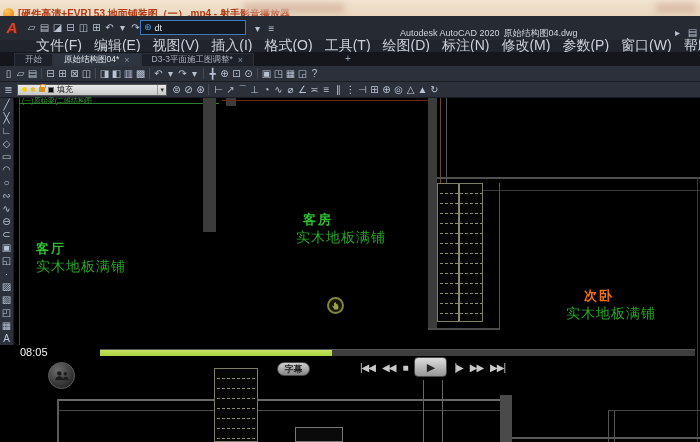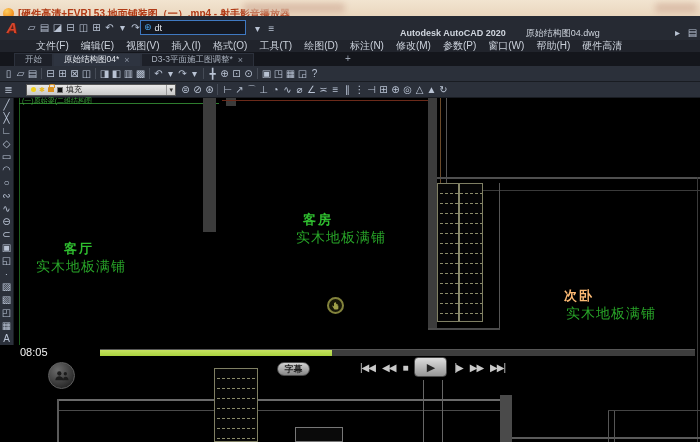--- a/index.html
+++ b/index.html
@@ -27,26 +27,26 @@
   .tbi { width:11px; height:13px; font-size:10px; line-height:13px; color:#b9c3d4;
     text-align:center; overflow:hidden; cursor:default; }
   .tbsep { width:1px; height:11px; background:#454b56; margin:1px 2px; }
   #cmd-search { position:absolute; left:140px; top:4px; width:106px; height:15px;
     border:1px solid #3f79c2; background:#141821; display:flex; align-items:center;
     padding:0 3px; gap:3px; }
   #cmd-gear { color:#4aa3e8; font-size:9px; line-height:13px; }
   #cmd-text { color:#e6e9ee; font-size:9px; }
   #qat-extra { position:absolute; left:252px; top:6px; display:flex; gap:3px; }
   #acad-title { position:absolute; left:400px; top:11px; font-size:9px; color:#cfd5de; white-space:nowrap; }
-  #acad-title b { font-weight:bold; margin-right:20px; }
+  #acad-title b { font-weight:normal; margin-right:4px; }
   #infocenter { position:absolute; right:2px; top:10px; display:flex; gap:4px; }
 
   #acad-menu { position:absolute; left:0; top:40px; width:700px; height:12px; background:#21242c;
     display:flex; align-items:center; padding-left:30px; }
-  .mi { font-size:10px; color:#ccd2dc; padding:0 6px; white-space:nowrap; cursor:default;text-align:center; }
+  .mi { font-size:14px; color:#ccd2dc; padding:0 6px; white-space:nowrap; cursor:default;text-align:center; }
 
   #acad-tabs { position:absolute; left:0; top:52px; width:700px; height:14px; background:#14161c;
     display:flex; align-items:flex-end; padding-left:14px; }
   .tab { height:13px; display:flex; align-items:center; gap:5px; padding:0 10px;
     font-size:8.5px; color:#aab2bf; background:#1d2028; border:1px solid #2c313c; border-bottom:none;
     white-space:nowrap; }
   .tab.active { background:#2e3440; color:#e4e8ee; }
   .tabx { color:#8b93a1; font-size:9px; line-height:9px; }
   #tab-new { height:12px; width:16px; margin-left:4px; color:#9aa2b0; font-size:10px;
     text-align:center; line-height:12px; }
@@ -239,21 +239,21 @@
       <span class="arr">▾</span>
     </div>
     <div id="bylayer" class="abs" style="left:642px; top:69px;">
       <span id="bylayer-swatch"></span>
       <span id="bylayer-label">ByLayer</span>
     </div>
   </div>
 
   <div id="tb2" class="toolbar-row">
     <span class="tbi" style="margin-left:3px;">≣</span>
-    <div id="layer-combo" class="combo" style="width:150px; margin-left:12px;">
+    <div id="layer-combo" class="combo" style="width:150px; margin-left:3px;">
       <span class="mini-bulb"></span>
       <span class="mini-sun">✱</span>
       <span class="mini-lock"></span>
       <span class="mini-swatch"></span>
       <span class="lbl">填充</span>
       <span class="arr">▾</span>
     </div>
     <div style="display:flex; gap:1px; margin-left:4px;">
         <span class="tbi">⊜</span>
         <span class="tbi">⊘</span>
@@ -339,25 +339,25 @@
     <div class="cadline" style="left:258px; top:312px; width:242px; height:1px; background:#4a4a4a;"></div>
     <div class="cadline" style="left:500px; top:297px; width:12px; height:47px; background:#4a4a4a;"></div>
     <div class="cadline" style="left:512px; top:339px; width:188px; height:2px; background:#5a5a5a;"></div>
     <div class="cadline" style="left:295px; top:329px; width:48px; height:15px; border:1px solid #777; background:#0a0a0a;"></div>
     <div class="cadline" style="left:608px; top:312px; width:1px; height:32px; background:#555;"></div>
     <div class="cadline" style="left:614px; top:312px; width:1px; height:32px; background:#555;"></div>
     <div class="cadline" style="left:608px; top:312px; width:92px; height:1px; background:#444;"></div>
     <div class="cadline" style="left:423px; top:282px; width:1px; height:62px; background:#666;"></div>
     <div class="cadline" style="left:442px; top:282px; width:1px; height:62px; background:#666;"></div>
 
-    <div class="room-name" style="left:36px; top:142px; color:#2fbe2f;margin-left:28px;">客厅</div>
+    <div class="room-name" style="left:36px; top:142px; color:#2fbe2f;">客厅</div>
     <div class="room-finish" style="left:36px; top:160px; color:#28a428;">实木地板满铺</div>
     <div class="room-name" style="left:303px; top:113px; color:#2fbe2f;">客房</div>
     <div class="room-finish" style="left:296px; top:131px; color:#28a428;">实木地板满铺</div>
-    <div class="room-name" style="left:564px; top:189px; color:#fdba74;">次卧</div>
+    <div class="room-name" style="left:584px; top:189px; color:#f97316;">次卧</div>
     <div class="room-finish" style="left:566px; top:207px; color:#28a428;">实木地板满铺</div>
 
     <div id="cursor-circle">
       <svg width="9" height="10" viewBox="0 0 12 13">
           <path d="M4 2v5L2.8 6c-.6-.4-1.3.2-.9.8L4.5 11h3.8c.9 0 1.5-.6 1.5-1.6V6.2c0-.5-.9-.5-1 0V4.4c0-.6-.9-.6-1 0V4c0-.6-.9-.6-1 0V2c0-.8-1.3-.8-1.3 0z" fill="#a0a048"></path>
         </svg>
     </div>
   </div>
 
   <div id="time-label">08:05</div>

